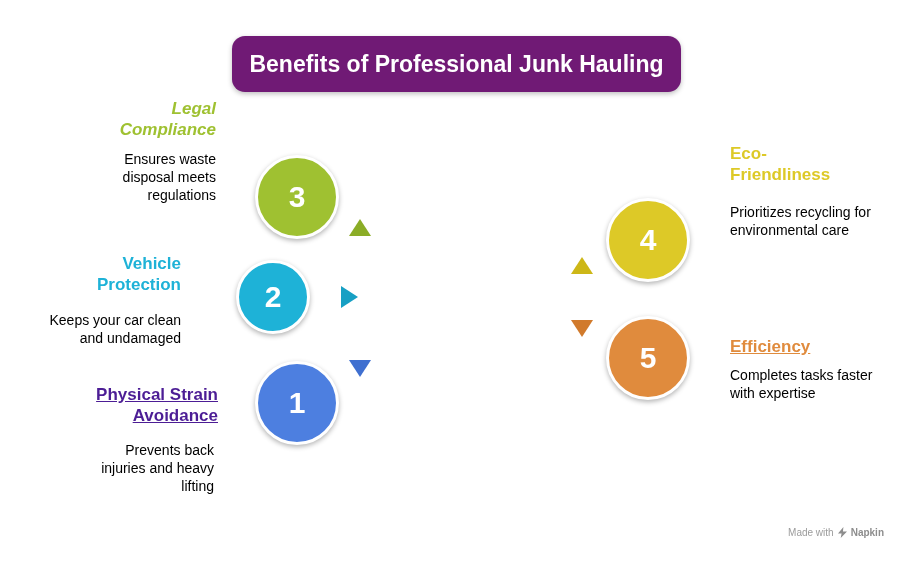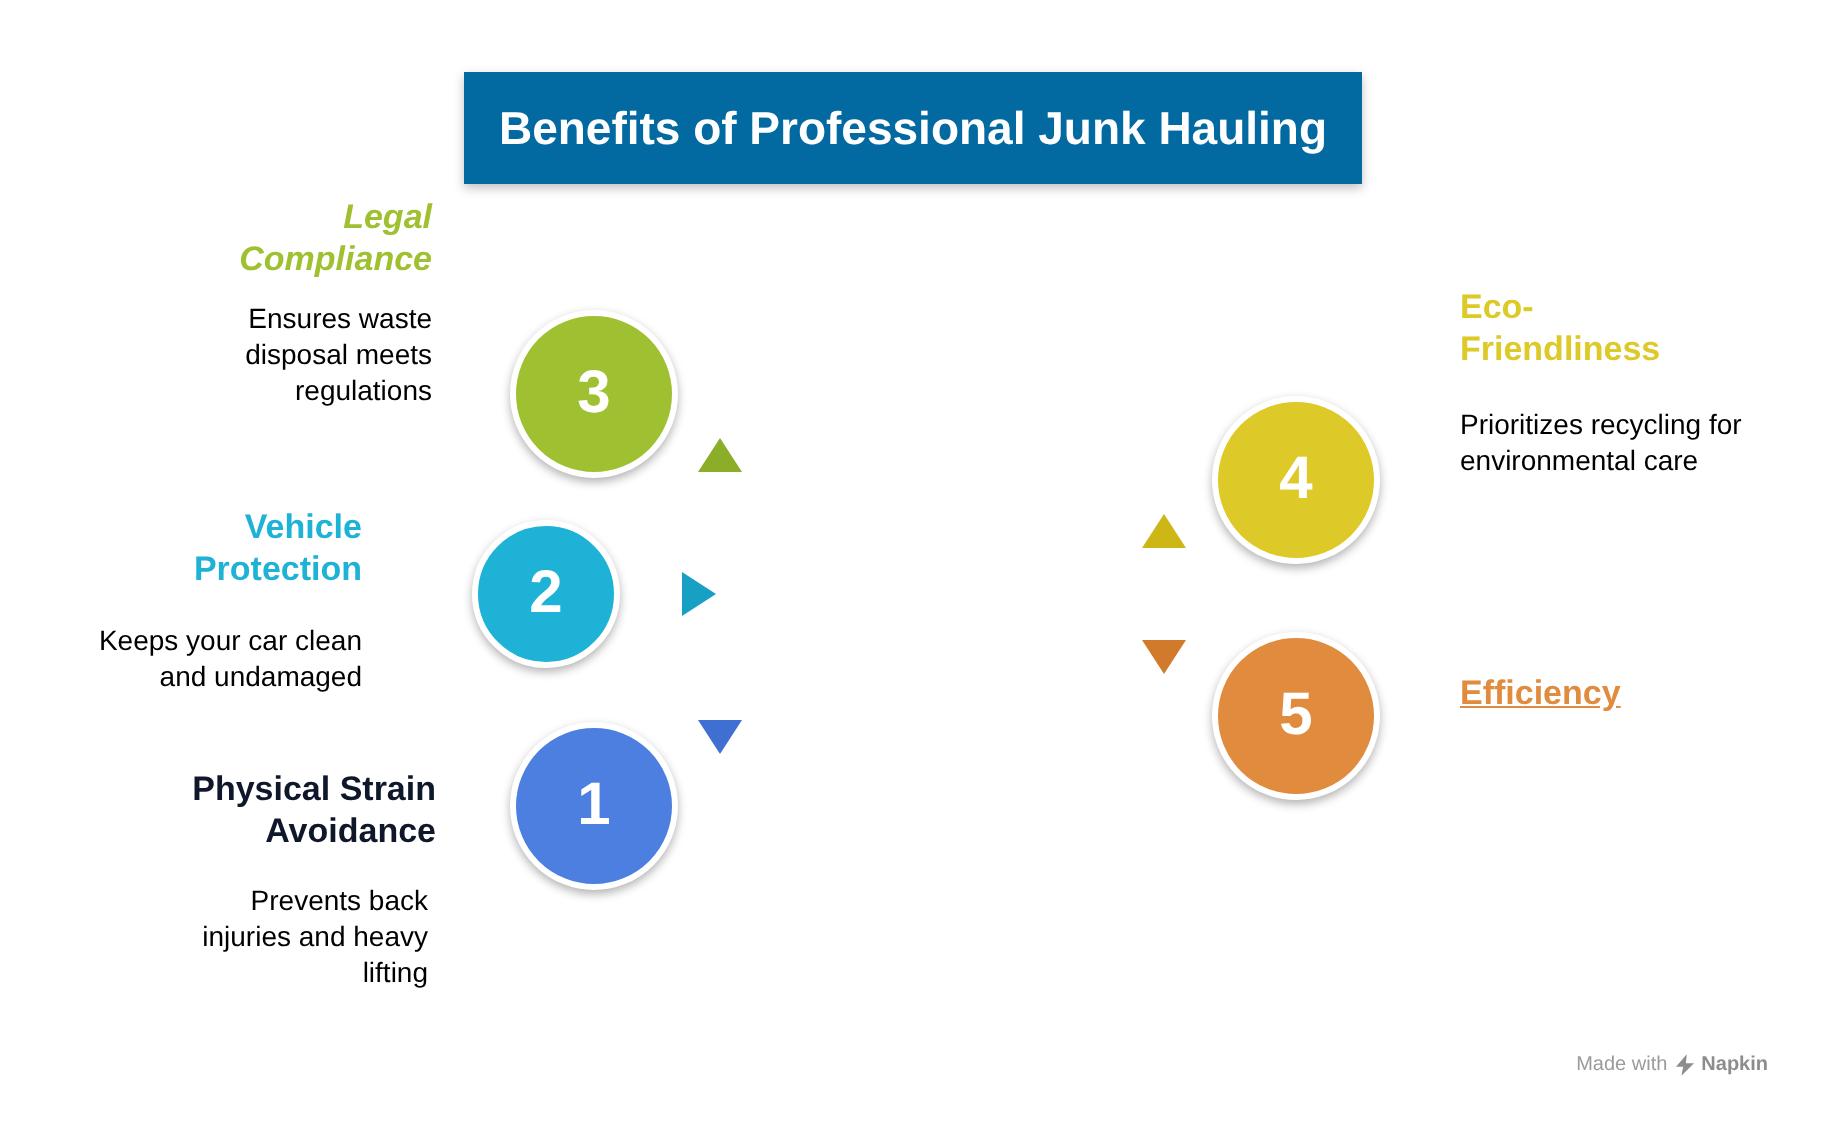--- a/index.html
+++ b/index.html
@@ -96,21 +96,21 @@
     cursor: pointer;
   }
   .footer-credit .brand { font-weight: bold; color: #8d8d8d; }
   .bolt { width: 9px; height: 11px; fill: #8d8d8d; display: block; }
 </style>
 </head>
 <body>
 
 <div class="canvas">
 
-  <div class="title-banner" style="background: #0369a1;">
+  <div class="title-banner" style="background: #701a75; border-radius: 13px;">
     <span>Benefits of Professional Junk Hauling</span>
   </div>
 
 
   <div class="circle circle-1" style="background: rgb(77, 127, 224);">
     <span class="circle-number">1</span>
   </div>
   <div class="circle circle-2" style="background: rgb(30, 178, 215);">
     <span class="circle-number">2</span>
   </div>
@@ -129,27 +129,28 @@
   <div class="tri tri-up    tri-pos-3" style="border-bottom-color: rgb(139, 173, 39);"></div>
   <div class="tri tri-up    tri-pos-4" style="border-bottom-color: rgb(205, 183, 23);"></div>
   <div class="tri tri-down  tri-pos-5" style="border-top-color: rgb(209, 122, 44);"></div>
 
   <div class="side-title legal-title" style="color: rgb(159, 193, 49);">Legal Compliance</div>
   <div class="side-desc legal-desc">Ensures waste disposal meets regulations</div>
 
   <div class="side-title vehicle-title" style="color: rgb(30, 178, 215);">Vehicle Protection</div>
   <div class="side-desc vehicle-desc">Keeps your car clean and undamaged</div>
 
-  <div class="side-title physical-title" style="color: #0f172a;">Physical Strain Avoidance</div>
+  <div class="side-title physical-title" style="color: #4c1d95; text-decoration: underline;">Physical Strain Avoidance</div>
   <div class="side-desc physical-desc">Prevents back injuries and heavy lifting</div>
 
   <div class="side-title eco-title" style="color: rgb(221, 201, 39);">Eco-Friendliness</div>
   <div class="side-desc eco-desc">Prioritizes recycling for environmental care</div>
 
   <div class="side-title efficiency-title" style="color: rgb(224, 139, 61); text-decoration: underline;">Efficiency</div>
+  <div class="side-desc efficiency-desc">Completes tasks faster with expertise</div>
 
   <div class="footer-credit">
     <span>Made with</span>
     <svg class="bolt" viewBox="0 0 10 12" aria-hidden="true">
       <polygon points="6,0 0,7 4,7 3,12 10,5 5.5,5"></polygon>
     </svg>
     <span class="brand">Napkin</span>
   </div>
 
 </div>

